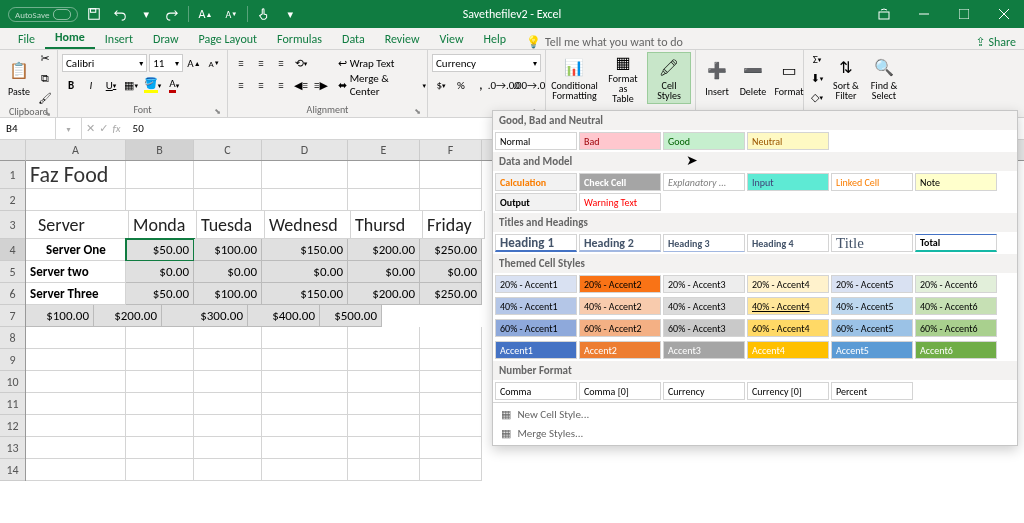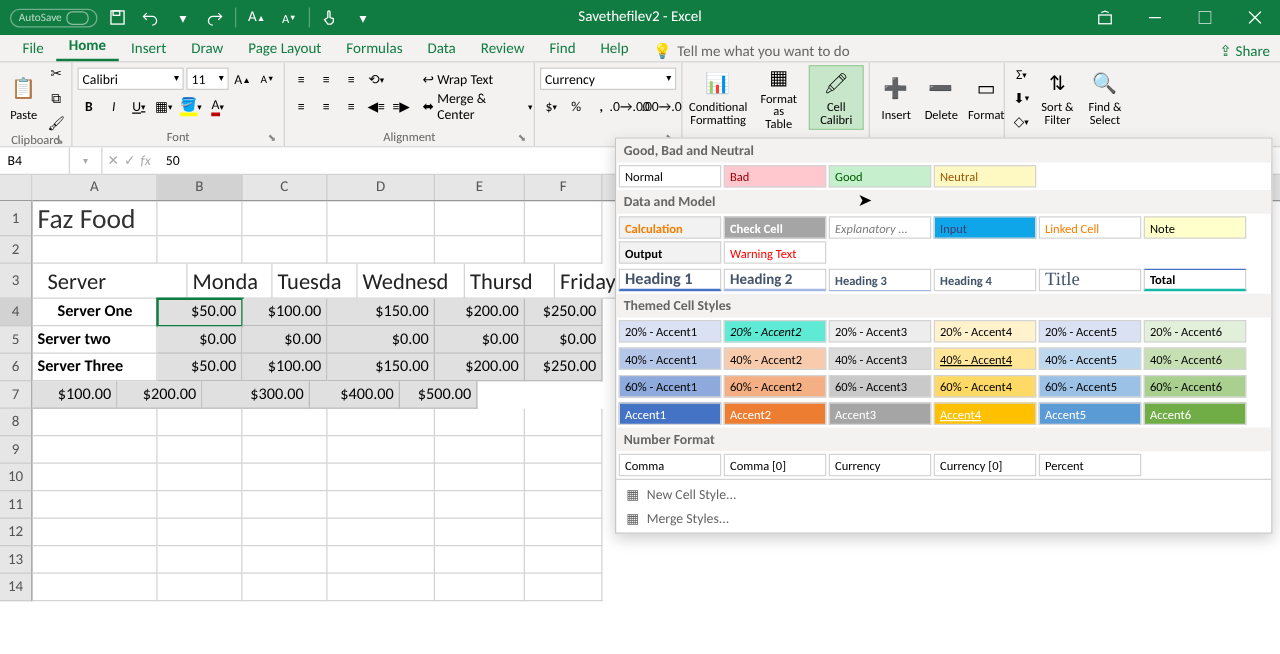--- a/index.html
+++ b/index.html
@@ -145,21 +145,21 @@
 
 <div class="tabs">
   <div class="tab">File</div>
   <div class="tab active">Home</div>
   <div class="tab">Insert</div>
   <div class="tab">Draw</div>
   <div class="tab">Page Layout</div>
   <div class="tab">Formulas</div>
   <div class="tab">Data</div>
   <div class="tab">Review</div>
-  <div class="tab">Find</div>
+  <div class="tab">View</div>
   <div class="tab">Help</div>
   <div class="tellme">
       <span>💡</span>
       <span>Tell me what you want to do</span>
     </div>
   <div class="share">
       <span>⇪</span>
       <span>Share</span>
     </div>
 </div>
@@ -269,21 +269,21 @@
 Formatting</span>
         </div>
       <div class="bigbtn">
           <div class="ico">▦</div>
           <span style="white-space:pre-line;text-align:center;line-height:1">Format as
 Table</span>
         </div>
       <div class="bigbtn highlighted">
           <div class="ico">🖍</div>
           <span style="white-space:pre-line;text-align:center;line-height:1">Cell
-Calibri</span>
+Styles</span>
         </div>
     </div>
     <div class="rgroup-label"></div>
   </div>
 
   <div class="rgroup" style="width:108px">
     <div class="rrow" style="height:52px">
       <div class="bigbtn" style="min-width:34px">
           <div class="ico">➕</div>
           <span>Insert</span>
@@ -382,21 +382,21 @@
           </div>
           <div class="cellrow">
             <div class="cell" style="width: 100px;"></div>
             <div class="cell" style="width: 68px;"></div>
             <div class="cell" style="width: 68px;"></div>
             <div class="cell" style="width: 86px;"></div>
             <div class="cell" style="width: 72px;"></div>
             <div class="cell" style="width: 62px;"></div>
           </div>
           <div class="cellrow tall">
-            <div class="cell hdr" style="width: 124px; padding-left: 12px;">Server</div>
+            <div class="cell hdr" style="width: 103px; padding-left: 12px;">Server</div>
             <div class="cell hdr" style="width: 68px;">Monda</div>
             <div class="cell hdr" style="width: 68px;">Tuesda</div>
             <div class="cell hdr" style="width: 86px;">Wednesd</div>
             <div class="cell hdr" style="width: 72px;">Thursd</div>
             <div class="cell hdr" style="width: 62px;">Friday</div>
           </div>
           <div class="cellrow">
             <div class="cell" style="width: 100px; font-weight: bold; padding-left: 20px;">Server One</div>
             <div class="cell r data activecell" style="width: 68px;">$50.00</div>
             <div class="cell r data" style="width: 68px;">$100.00</div>
@@ -494,38 +494,39 @@
     <div class="sp-cell" style="background:#fff">Normal</div>
     <div class="sp-cell" style="background:#ffc7ce;color:#9c0006">Bad</div>
     <div class="sp-cell" style="background:#c6efce;color:#006100">Good</div>
     <div class="sp-cell" style="background:#fef9c3;color:#9c5700">Neutral</div>
   </div>
   <div class="sp-section">Data and Model</div>
   <div class="sp-row">
     <div class="sp-cell" style="background:#f2f2f2;color:#fa7d00;font-weight:bold">Calculation</div>
     <div class="sp-cell" style="background:#a5a5a5;color:#fff;font-weight:bold">Check Cell</div>
     <div class="sp-cell" style="color:#7f7f7f;font-style:italic">Explanatory ...</div>
-    <div class="sp-cell" style="background:#0ea5e9;color:#3f3f76">Input</div>
+    <div class="sp-cell" style="background:#5eead4;color:#3f3f76">Input</div>
     <div class="sp-cell" style="color:#fa7d00">Linked Cell</div>
     <div class="sp-cell" style="background:#ffffcc">Note</div>
     <div class="sp-cell" style="background:#f2f2f2;font-weight:bold">Output</div>
     <div class="sp-cell" style="color:#ff0000">Warning Text</div>
   </div>
+  <div class="sp-section">Titles and Headings</div>
   <div class="sp-row">
     <div class="sp-cell" style="font-weight:bold;font-size:13px;color:#44546a;border-bottom:2px solid #4472c4">Heading 1</div>
     <div class="sp-cell" style="font-weight:bold;font-size:12px;color:#44546a;border-bottom:2px solid #a2b8e1">Heading 2</div>
     <div class="sp-cell" style="font-weight:bold;color:#44546a;border-bottom:1px solid #a2b8e1">Heading 3</div>
     <div class="sp-cell" style="font-weight:bold;color:#44546a">Heading 4</div>
     <div class="sp-cell" style="font-size:15px;color:#44546a;font-family:'Calibri Light'">Title</div>
     <div class="sp-cell" style="font-weight:bold;border-top:1px solid #4472c4;border-bottom:2px solid #14b8a6">Total</div>
   </div>
   <div class="sp-section">Themed Cell Styles</div>
   <div class="sp-row" id="accent20">
       <div class="sp-cell" style="background: rgb(217, 225, 242);">20% - Accent1</div>
-      <div class="sp-cell" style="background: #5eead4; font-style: italic;">20% - Accent2</div>
+      <div class="sp-cell" style="background: #f97316;">20% - Accent2</div>
       <div class="sp-cell" style="background: rgb(237, 237, 237);">20% - Accent3</div>
       <div class="sp-cell" style="background: rgb(255, 242, 204);">20% - Accent4</div>
       <div class="sp-cell" style="background: rgb(217, 225, 242);">20% - Accent5</div>
       <div class="sp-cell" style="background: rgb(226, 239, 218);">20% - Accent6</div>
     </div>
   <div class="sp-row" id="accent40">
       <div class="sp-cell" style="background: rgb(180, 198, 231);">40% - Accent1</div>
       <div class="sp-cell" style="background: rgb(248, 203, 173);">40% - Accent2</div>
       <div class="sp-cell" style="background: rgb(219, 219, 219);">40% - Accent3</div>
       <div class="sp-cell" style="background: rgb(255, 230, 153); text-decoration: underline;">40% - Accent4</div>
@@ -537,21 +538,21 @@
       <div class="sp-cell" style="background: rgb(244, 176, 132);">60% - Accent2</div>
       <div class="sp-cell" style="background: rgb(201, 201, 201);">60% - Accent3</div>
       <div class="sp-cell" style="background: rgb(255, 217, 102);">60% - Accent4</div>
       <div class="sp-cell" style="background: rgb(155, 194, 230);">60% - Accent5</div>
       <div class="sp-cell" style="background: rgb(169, 208, 142);">60% - Accent6</div>
     </div>
   <div class="sp-row" id="accent100">
       <div class="sp-cell" style="background: rgb(68, 114, 196); color: rgb(255, 255, 255);">Accent1</div>
       <div class="sp-cell" style="background: rgb(237, 125, 49); color: rgb(255, 255, 255);">Accent2</div>
       <div class="sp-cell" style="background: rgb(165, 165, 165); color: rgb(255, 255, 255);">Accent3</div>
-      <div class="sp-cell" style="background: rgb(255, 192, 0); color: rgb(255, 255, 255); text-decoration: underline;">Accent4</div>
+      <div class="sp-cell" style="background: rgb(255, 192, 0); color: rgb(255, 255, 255);">Accent4</div>
       <div class="sp-cell" style="background: rgb(91, 155, 213); color: rgb(255, 255, 255); text-align: right;">Accent5</div>
       <div class="sp-cell" style="background: rgb(112, 173, 71); color: rgb(255, 255, 255);">Accent6</div>
     </div>
   <div class="sp-section">Number Format</div>
   <div class="sp-row">
     <div class="sp-cell">Comma</div>
     <div class="sp-cell">Comma [0]</div>
     <div class="sp-cell">Currency</div>
     <div class="sp-cell">Currency [0]</div>
     <div class="sp-cell">Percent</div>

